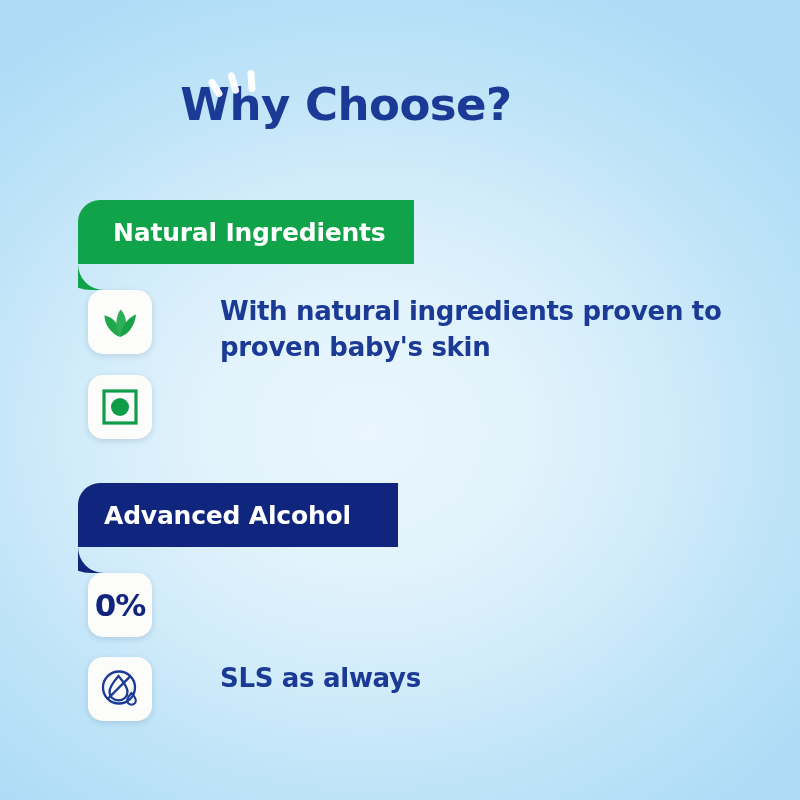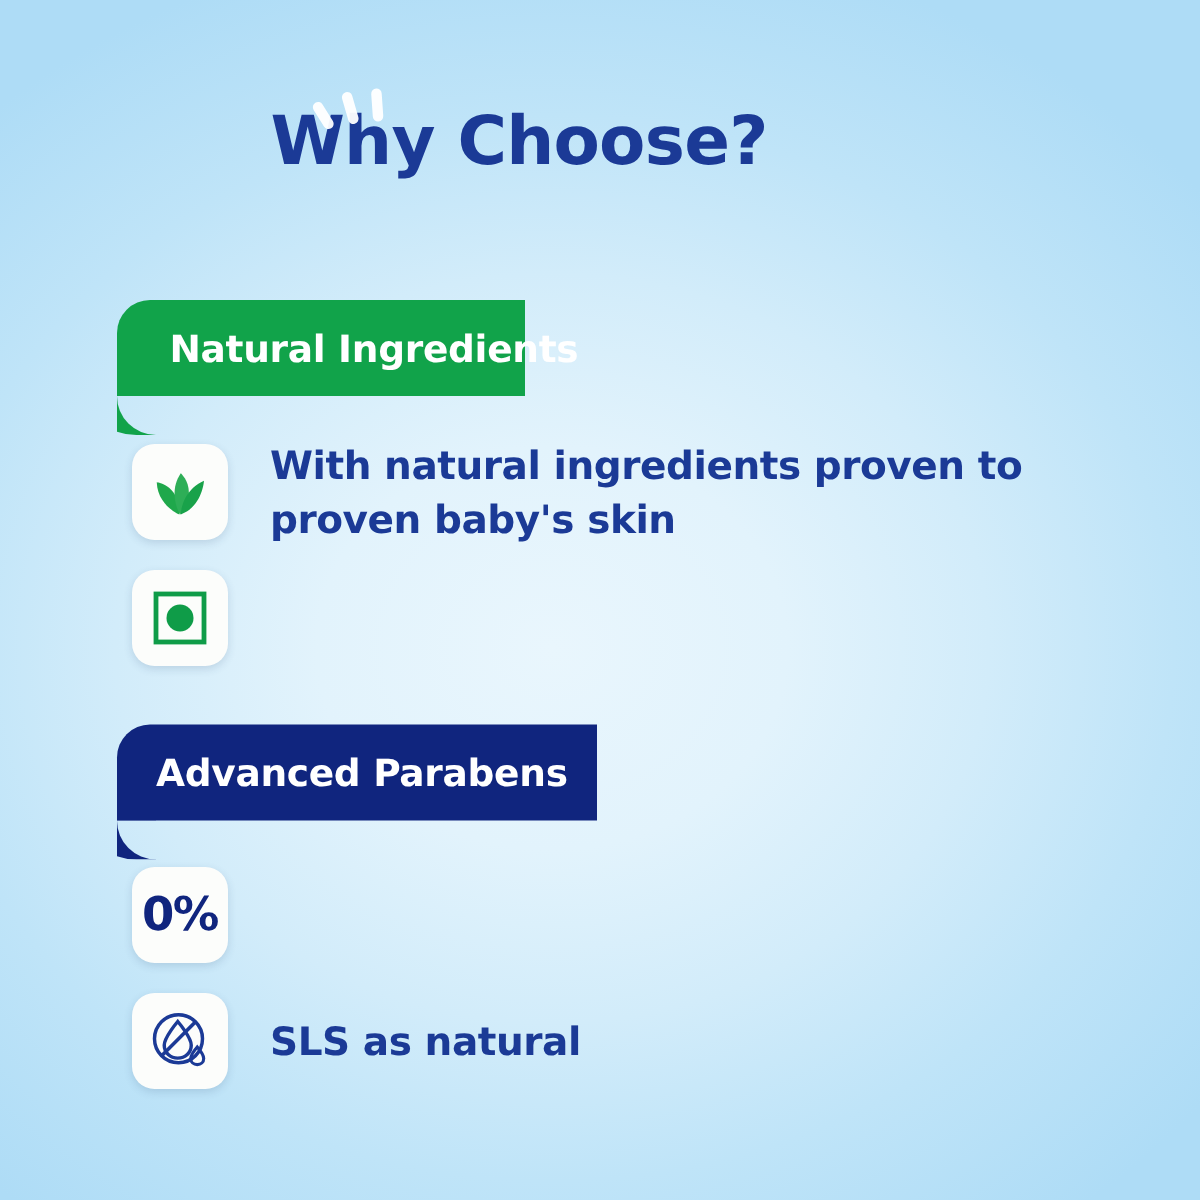--- a/index.html
+++ b/index.html
@@ -23,21 +23,21 @@
         #e2f3fc 28%,
         #d2ecfa 52%,
         #bfe4f8 74%,
         #aedcf6 100%);
     overflow: hidden;
   }
 
   
   #title-block {
     position: absolute;
-    top: 71px;
+    top: 82px;
     left: 0;
     width: 692px;
     text-align: center;
   }
   #page-title {
     font-family: "DejaVu Sans", sans-serif;
     font-weight: bold;
     font-size: 45px;
     letter-spacing: -0.5px;
     color: #1b3a96;
@@ -76,21 +76,21 @@
     position: absolute;
     left: 78px;
     top: 0;
     height: 64px;
     border-radius: 22px 0 0 0;
     display: flex;
     align-items: center;
     box-sizing: border-box;
     padding-left: 26px;
   }
-  #banner-natural  { width: 272px; background: #11a34a; padding-left: 35px; }
+  #banner-natural  { width: 336px; background: #11a34a; padding-left: 35px; }
   #banner-advanced { width: 320px; background: #10257e; }
 
   
   .banner-tail {
     position: absolute;
     left: 78px;
     top: 64px;
     width: 26px;
     height: 26px;
     overflow: hidden;
@@ -113,23 +113,24 @@
     color: #ffffff;
     letter-spacing: -0.2px;
     white-space: nowrap;
   }
 
   
   .features { position: relative; margin-top: 24px; }
   .feature-row {
     position: relative;
     display: flex;
-    align-items: center;
+    align-items: flex-start;
     min-height: 74px;
     margin-bottom: 10px;
+    gap: 40px;
   }
   .icon-tile {
     position: relative;
     flex: 0 0 auto;
     margin-left: 88px;
     width: 64px;
     height: 64px;
     background: #fcfdfb;
     border-radius: 15px;
     box-shadow: 0 2px 6px rgba(40,70,110,0.16);
@@ -211,21 +212,21 @@
         </div>
       </div>
 
     </div>
   </div>
 
   <div class="section" id="section-advanced">
 
     <div class="banner-wrap">
       <div class="banner" id="banner-advanced">
-        <span class="banner-label">Advanced Parabens</span>
+        <span class="banner-label">Advanced Alcohol</span>
       </div>
       <div class="banner-tail" id="tail-advanced"></div>
     </div>
 
     <div class="features">
 
       <div class="feature-row">
         <div class="icon-tile">
           <span class="zero-text">0%</span>
         </div>
@@ -236,20 +237,20 @@
           <span>
             <svg width="44" height="44" viewBox="0 0 44 44">
               <circle cx="21" cy="20.5" r="16" fill="none" stroke="#1b3a96" stroke-width="2.3"></circle>
               <path d="M20.5 9 C20.5 9 11.5 19.5 11.5 24.8 C11.5 29.8 15.6 33.4 20.5 33.4 C25.4 33.4 29.5 29.8 29.5 24.8 C29.5 19.5 20.5 9 20.5 9 Z" fill="none" stroke="#1b3a96" stroke-width="2.3"></path>
               <path d="M33.5 26 C33.5 26 29.2 31 29.2 33.6 C29.2 36 31.1 37.7 33.5 37.7 C35.9 37.7 37.8 36 37.8 33.6 C37.8 31 33.5 26 33.5 26 Z" fill="none" stroke="#1b3a96" stroke-width="2.1"></path>
               <line x1="9.6" y1="32" x2="32.4" y2="9.2" stroke="#1b3a96" stroke-width="2.4"></line>
             </svg>
           </span>
         </div>
         <div class="feature-text">
-          <span class="ln">SLS as natural</span>
+          <span class="ln">SLS as always</span>
         </div>
       </div>
 
     </div>
   </div>
 
 </div>
 
 </body></html>

